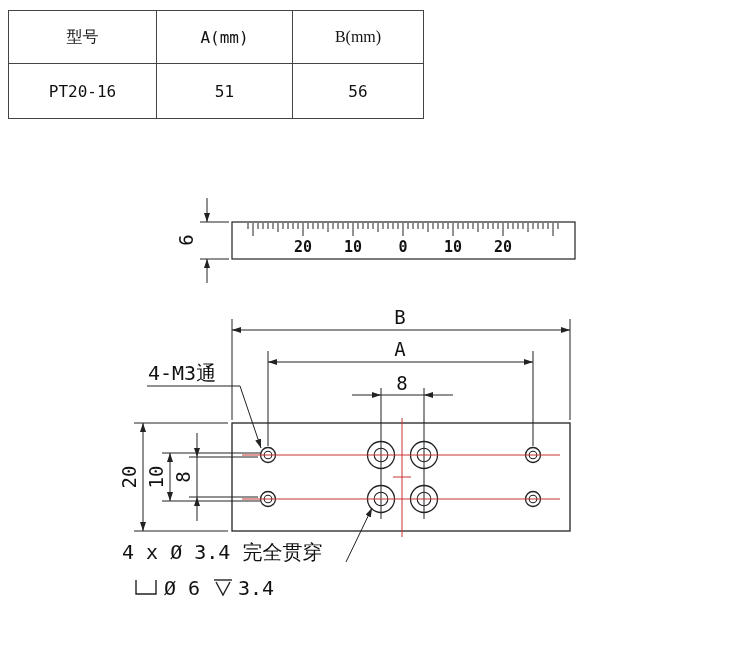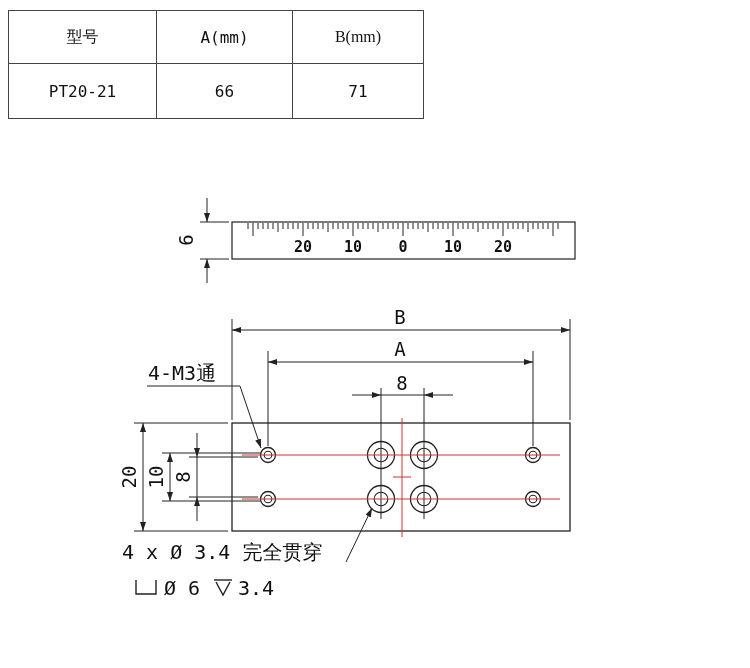--- a/index.html
+++ b/index.html
@@ -34,23 +34,23 @@
   <table class="spec">
     <thead>
       <tr>
         <th class="col-model">型号</th>
         <th class="col-a">A(mm)</th>
         <th class="col-b">B(mm)</th>
       </tr>
     </thead>
     <tbody>
       <tr>
-        <td>PT20-21</td>
-        <td>66</td>
-        <td>71</td>
+        <td>PT20-16</td>
+        <td>51</td>
+        <td>56</td>
       </tr>
     </tbody>
   </table>
 
   <svg width="750" height="668" viewBox="0 0 750 668">
     <defs>
       <marker id="arrow" orient="auto-start-reverse" markerUnits="userSpaceOnUse" markerWidth="10" markerHeight="8" refX="9" refY="3">
         <path d="M0,0 L9,3 L0,6 Z" fill="#222"></path>
       </marker>
     </defs>

